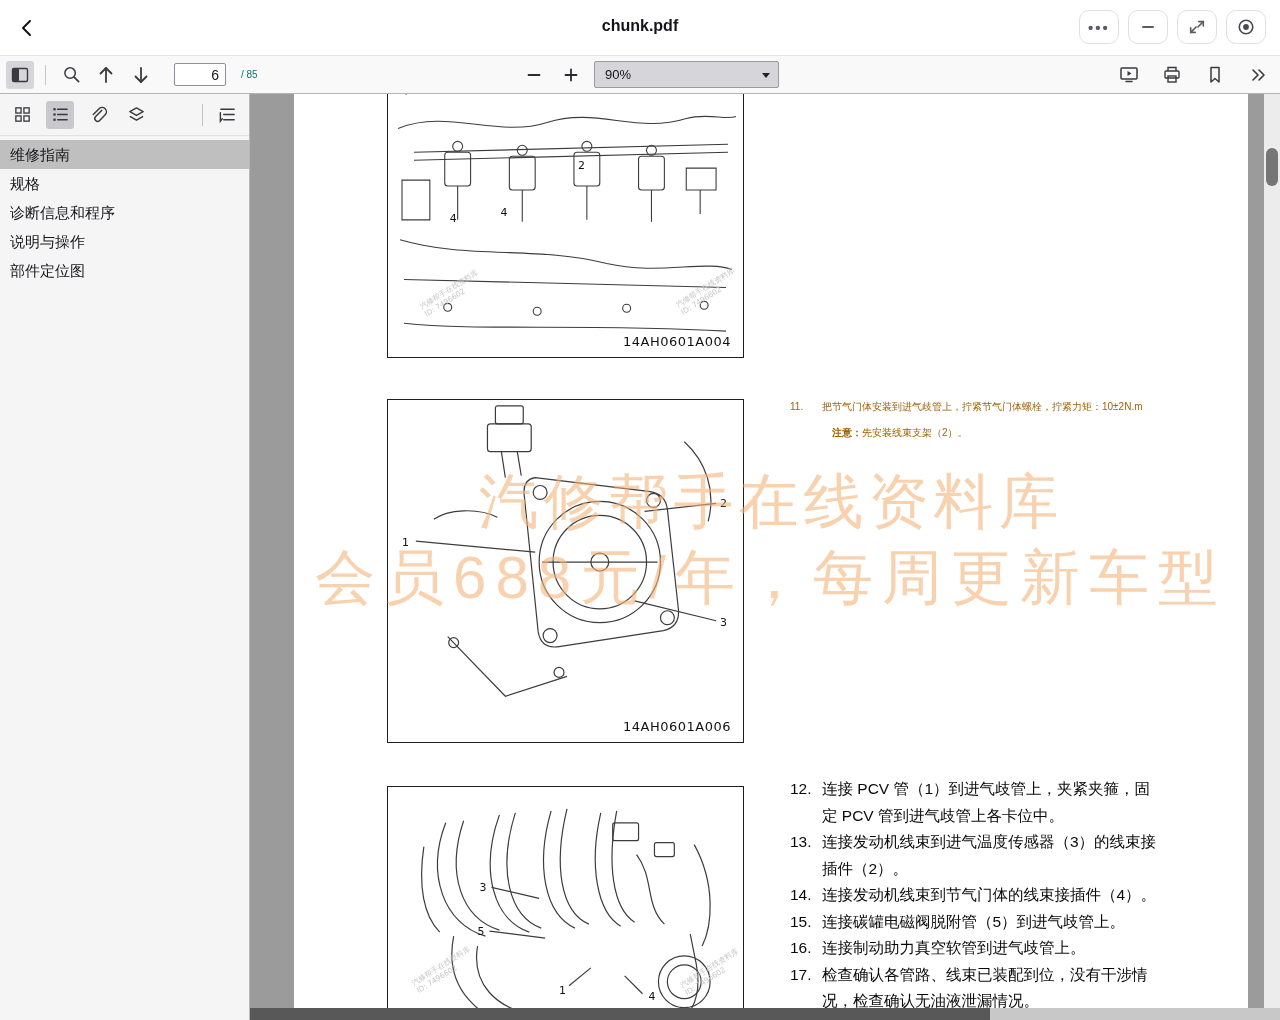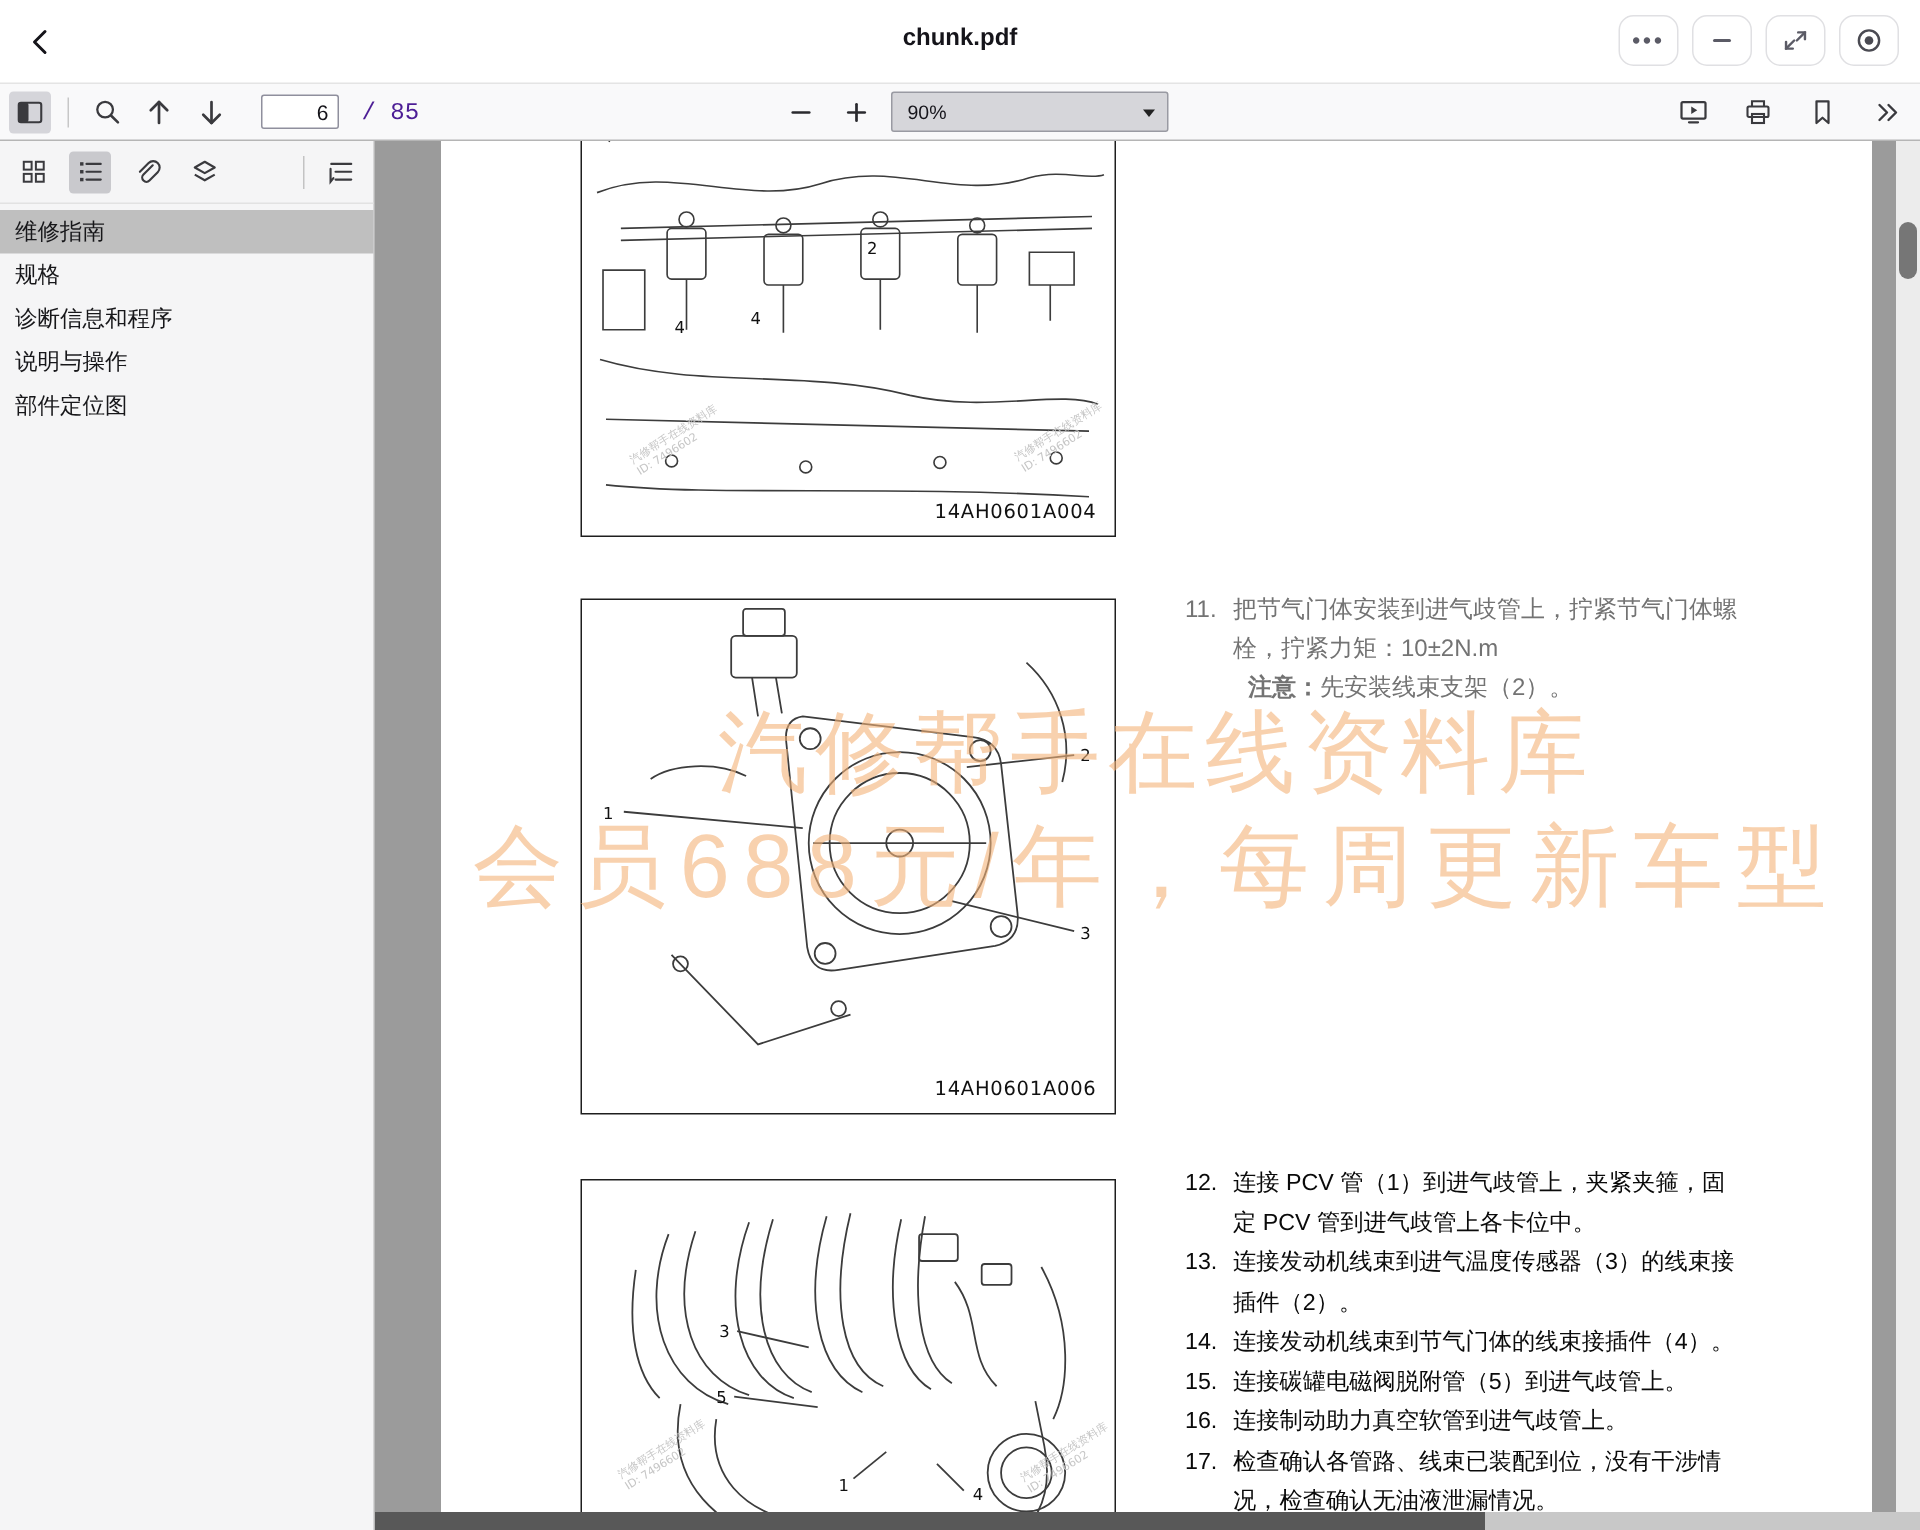--- a/index.html
+++ b/index.html
@@ -23,21 +23,21 @@
   
   .pdf-toolbar { position:absolute; top:56px; left:0; right:0; height:38px;
     background:#f9f9fa; border-bottom:1px solid #b5b5b5; }
   .tb-left { position:absolute; left:6px; top:0; height:37px; display:flex; align-items:center; gap:7px; }
   .icon-btn { width:28px; height:28px; background:transparent; border:none; border-radius:3px;
     display:flex; align-items:center; justify-content:center; color:#3a3a3e; }
   .icon-btn.toggled { background:#d5d5da; }
   .vsep { width:1px; height:20px; background:#c7c7c7; margin:0 4px; }
   .page-input { width:52px; height:23px; border:1px solid #8f8f9d; border-radius:2px;
     background:#fff; text-align:right; padding-right:6px; font-size:14px; color:#15141a; margin-left:12px; }
-  .page-total { font-size:16px; color:#4c1d95; margin-left:8px;font-family:Liberation Mono, monospace; }
+  .page-total { font-size:10px; color:#0f766e; margin-left:8px; }
   .tb-center { position:absolute; left:520px; top:0; height:37px; display:flex; align-items:center; gap:9px; }
   .zoom-box { position:relative; width:185px; height:27px; background:#d6d6da;
     border:1px solid #999aa2; border-radius:2px; font-size:13px; color:#15141a;
     line-height:25px; padding-left:10px; text-align:left; }
   .zoom-box .chev { position:absolute; right:8px; top:11px; width:0; height:0;
     border-left:4px solid transparent; border-right:4px solid transparent; border-top:5px solid #222; }
   .tb-right { position:absolute; right:8px; top:0; height:37px; display:flex; align-items:center; gap:15px; }
 
   
   .sidebar { position:absolute; top:94px; left:0; width:250px; bottom:0;
@@ -59,21 +59,21 @@
 
   .fig { position:absolute; border:1px solid #1e1e1e; background:#fff; }
   .fig-1 { left:93px; top:-62px; width:357px; height:326px; }
   .fig-2 { left:93px; top:305px; width:357px; height:344px; }
   .fig-3 { left:93px; top:692px; width:357px; height:330px; }
   .fig svg { position:absolute; left:0; top:0; width:100%; height:100%; }
   .fig-label { position:absolute; right:12px; bottom:8px; font-size:13px; color:#111;
     font-family:"DejaVu Sans", sans-serif; letter-spacing:.5px; }
 
   .step11 { position:absolute; left:496px; top:300px; width:372px;
-    font-size:16px; line-height:26px; color:#737373; }
+    font-size:10px; line-height:26px; color:#a16207; }
   .steps { position:absolute; left:496px; top:682px; width:372px;
     font-size:15.5px; line-height:26.5px; color:#0a0a0a; }
   .step-row { display:flex; }
   .step-num { width:32px; flex:none; }
   .step-text { flex:1; }
   .note-label { font-weight:700;margin-left:42px; }
 
   .wm { position:absolute; left:0; width:100%; top:370px; text-align:center; z-index:5;
     pointer-events:none; color:rgba(243,178,120,0.6); white-space:nowrap; }
   .wm-line1 { font-size:60px; line-height:76px; letter-spacing:5px; }

